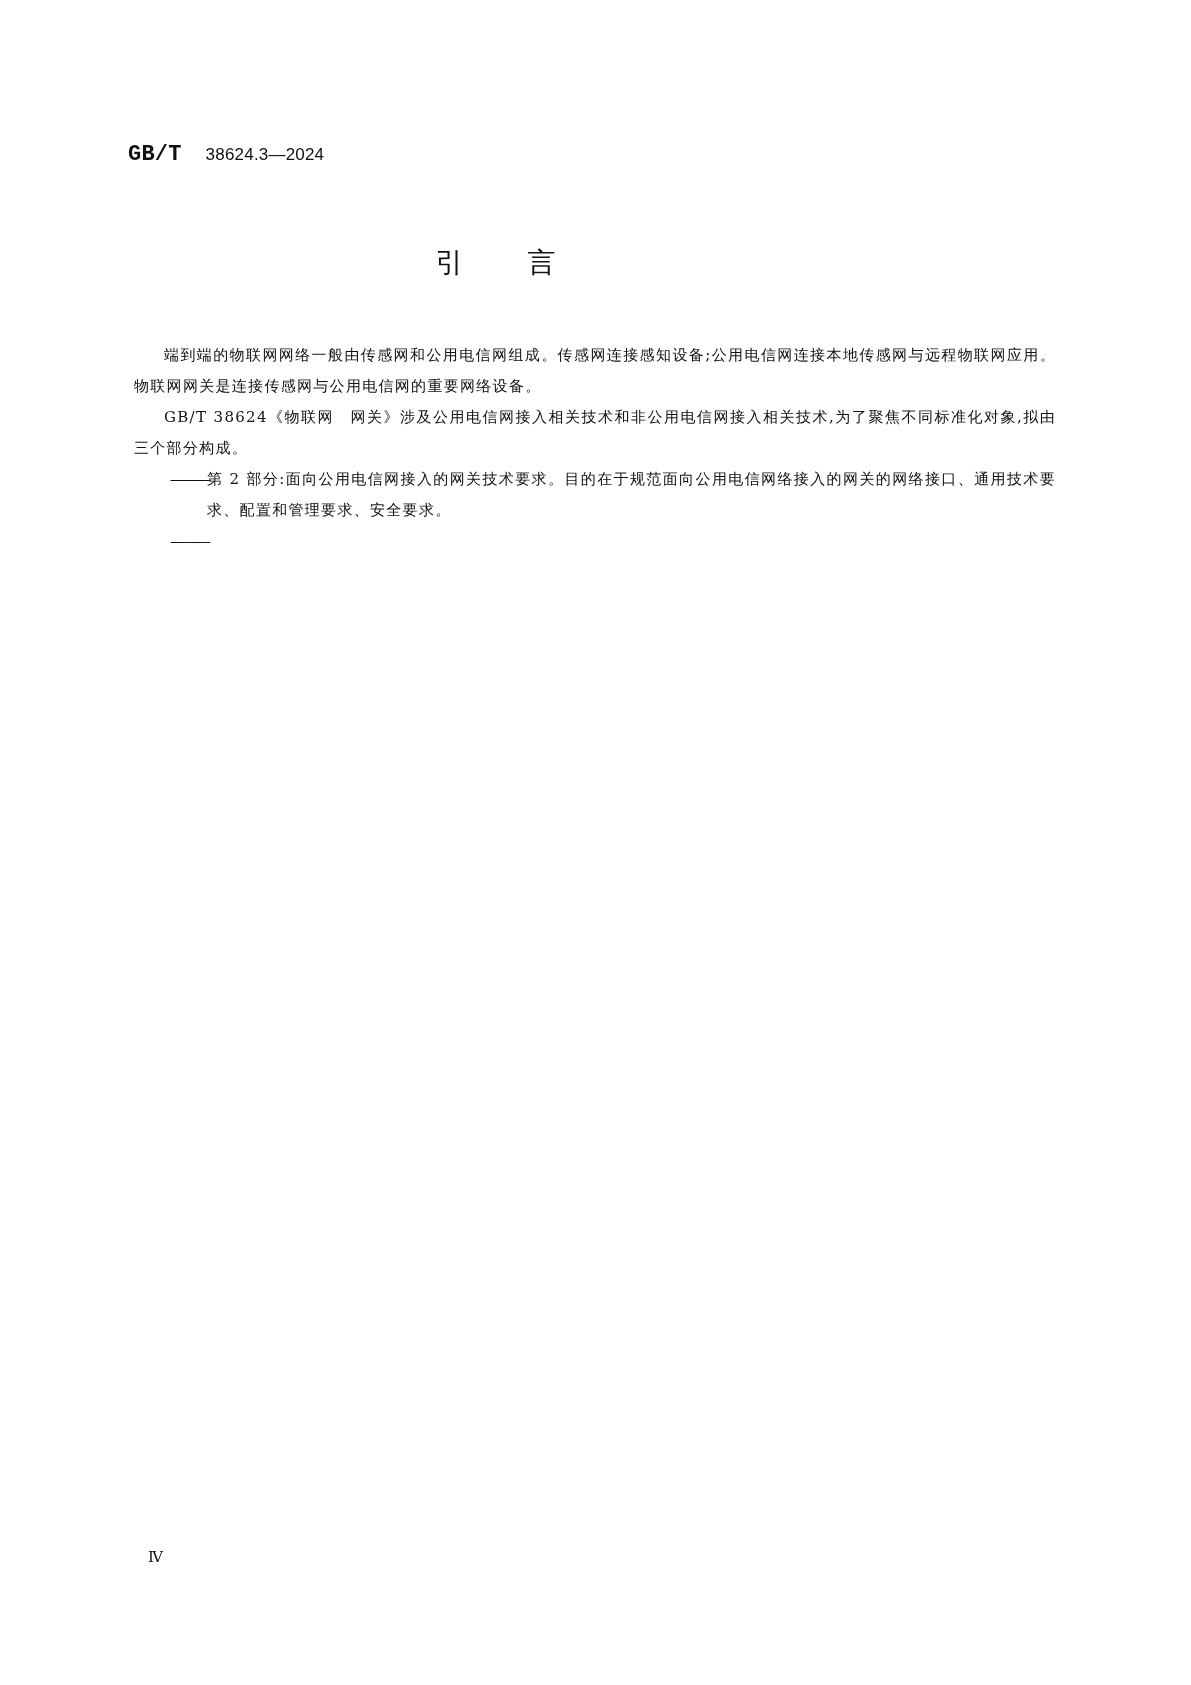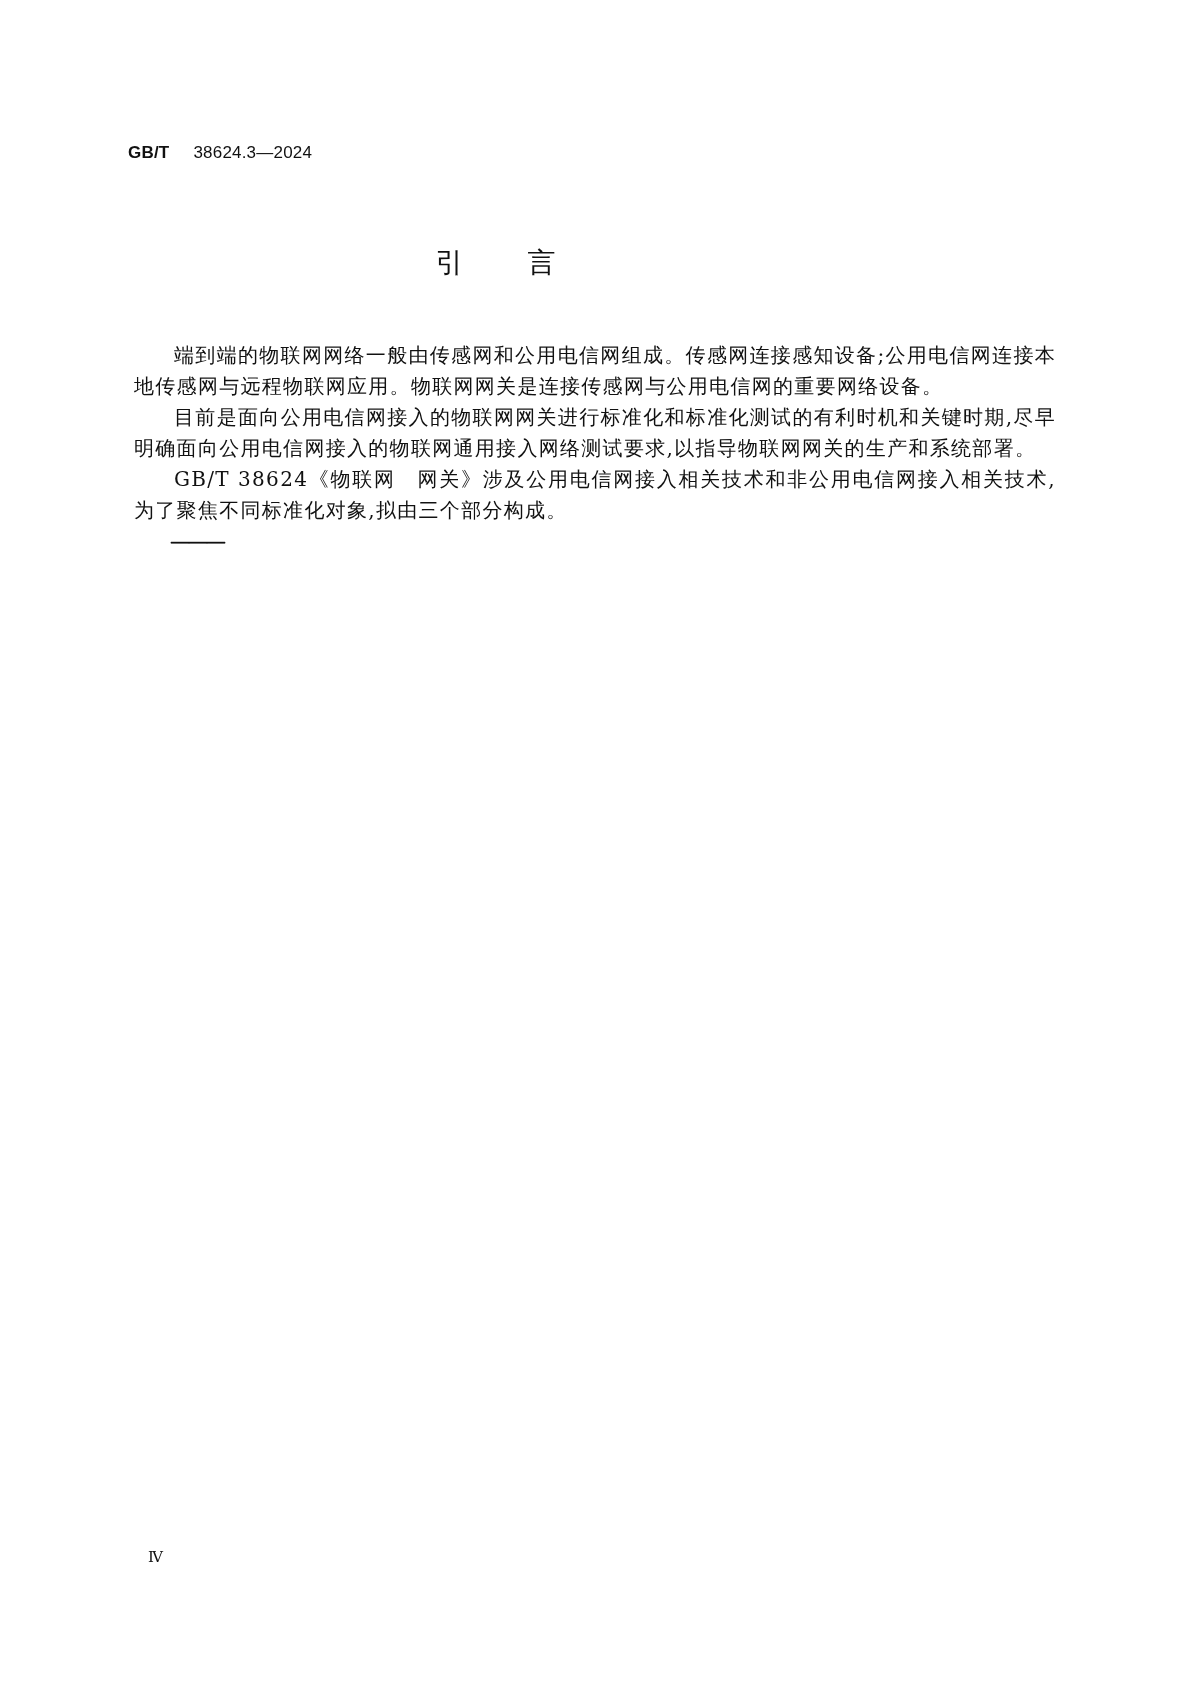--- a/index.html
+++ b/index.html
@@ -16,23 +16,23 @@
       font-family: "DejaVu Serif", "Liberation Serif", serif;
     }
     .header-id {
       position: absolute;
       left: 128px;
       top: 142px;
       font-size: 17px;
       letter-spacing: 0.2px;
     }
     .header-id .std-prefix {
-      font-family: Liberation Sans, sans-serif;
+      font-family: Liberation Mono, monospace;
       font-weight: bold;
-      font-size: 17px;
+      font-size: 22px;
     }
     .header-id .std-number {
       font-family: "Liberation Sans", "DejaVu Sans", sans-serif;
       font-size: 17px;
       margin-left: 24px;
     }
     .page-title {
       position: absolute;
       left: 0;
       width: 991px;
@@ -43,21 +43,21 @@
       letter-spacing: 64px;
       text-indent: 64px;
       font-weight: normal;
       margin: 0;
     }
     .content {
       position: absolute;
       left: 134px;
       top: 340px;
       width: 922px;
-      font-size: 20px;
+      font-size: 15px;
       line-height: 31px;
       text-align: justify;
       letter-spacing: 1.3px;
     }
     .para {
       margin: 0;
       text-indent: 2em;
     }
     .list-item {
       position: relative;
@@ -83,27 +83,27 @@
 <body>
 
 <div class="header-id">
   <span class="std-prefix">GB/T</span><span class="std-number">38624.3—2024</span>
 </div>
 
 <h1 class="page-title">引言</h1>
 
 <div class="content">
   <p class="para">端到端的物联网网络一般由传感网和公用电信网组成。传感网连接感知设备;公用电信网连接本地传感网与远程物联网应用。物联网网关是连接传感网与公用电信网的重要网络设备。</p>
-  <p class="para">目前是面向公用电信网接入的物联网网关进行标准化和标准化测试的有利时机和关键时期,尽早明确面向公用电信网接入的物联网通用接入网络测试要求,以指导物联网网关的生产和系统部署。</p>
   <p class="para">GB/T 38624《物联网　网关》涉及公用电信网接入相关技术和非公用电信网接入相关技术,为了聚焦不同标准化对象,拟由三个部分构成。</p>
 
   <div class="list-item">
     <span class="dash">———</span>
   </div>
   <div class="list-item">
     <span class="dash">———</span>
+    <span>第 2 部分:面向公用电信网接入的网关技术要求。目的在于规范面向公用电信网络接入的网关的网络接口、通用技术要求、配置和管理要求、安全要求。</span>
   </div>
   <div class="list-item">
     <span class="dash">———</span>
   </div>
 </div>
 
 <div class="page-number">Ⅳ</div>
 
 </body></html>

